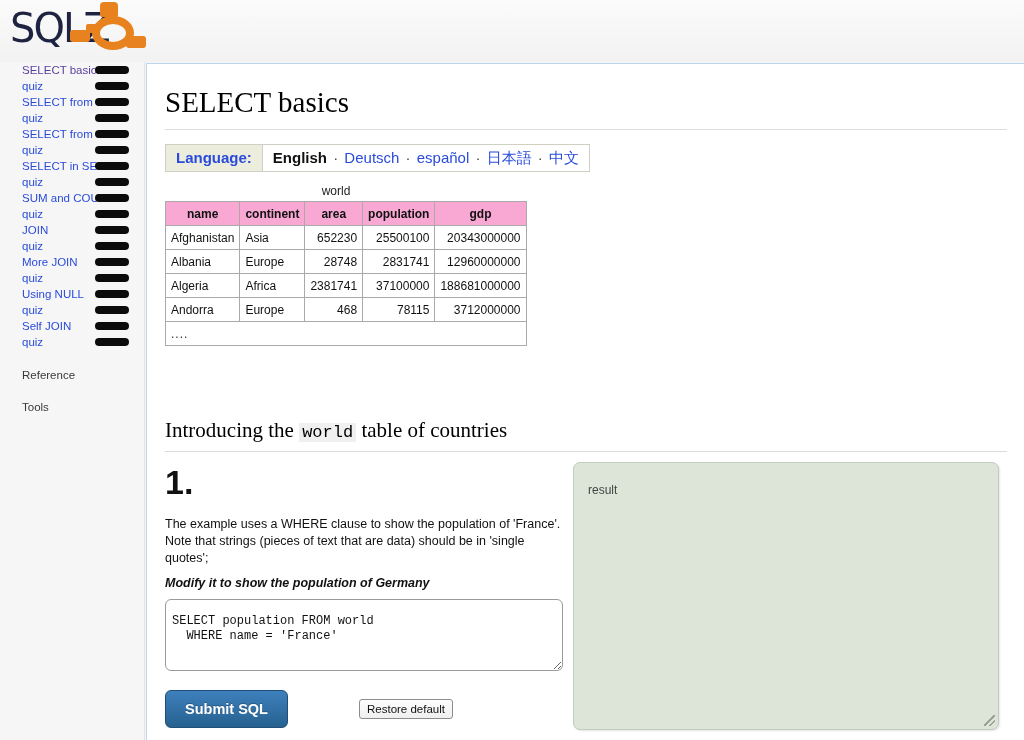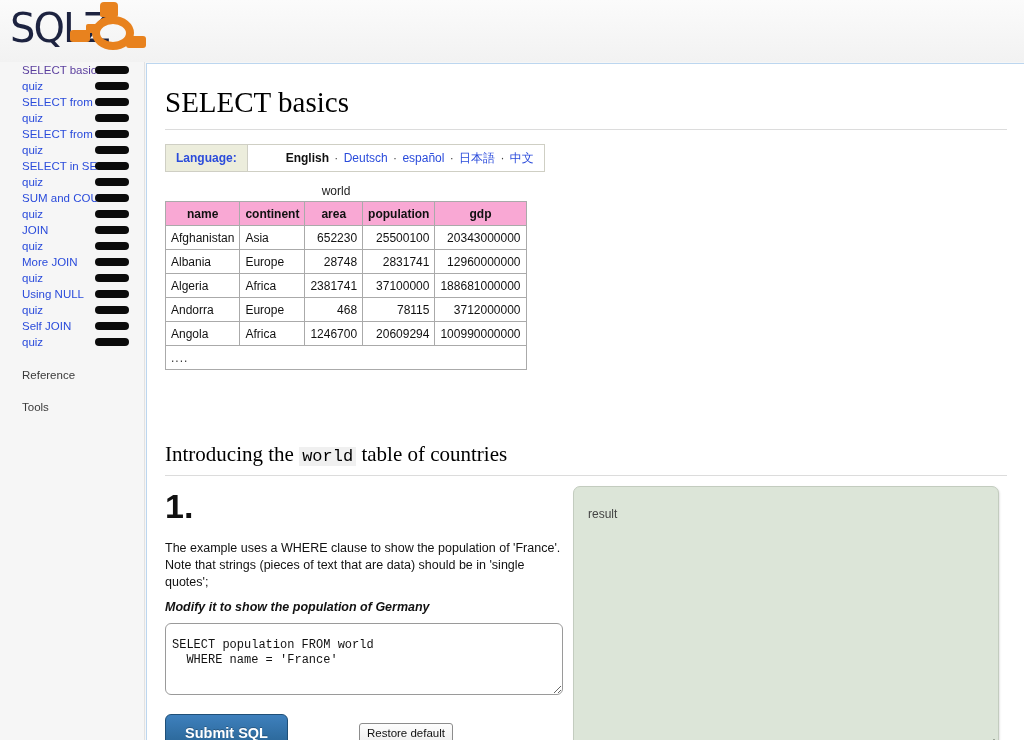--- a/index.html
+++ b/index.html
@@ -125,23 +125,22 @@
     color: #000;
     border-bottom: 1px solid #dcdcdc;
     width: 842px;
   }
 
   
   #lang-bar {
     margin: 14px 0 0 18px;
     display: inline-flex;
     border: 1px solid #cfcfc4;
-    font-size: 12px;
+    font-size: 15px;
     line-height: 14px;
-    gap: 28px;
   }
   #lang-bar .lang-label {
     background: #eceddc;
     color: #2a4bdb;
     font-weight: bold;
     padding: 6px 10px;
     border-right: 1px solid #cfcfc4;
   }
   #lang-bar .lang-list {
     background: #fff;
@@ -441,27 +440,20 @@
               <td class="num">188681000000</td>
             </tr>
             <tr>
               <td>Andorra</td>
               <td>Europe</td>
               <td class="num">468</td>
               <td class="num">78115</td>
               <td class="num">3712000000</td>
             </tr>
             <tr>
-              <td>Angola</td>
-              <td>Africa</td>
-              <td class="num">1246700</td>
-              <td class="num">20609294</td>
-              <td class="num">100990000000</td>
-            </tr>
-            <tr>
               <td class="ellipsis" colspan="5">....</td>
             </tr>
           </tbody>
       </table>
     </div>
 
     <h2 id="intro-title">
       <span>Introducing the</span>
       <code>world</code>
       <span>table of countries</span>

